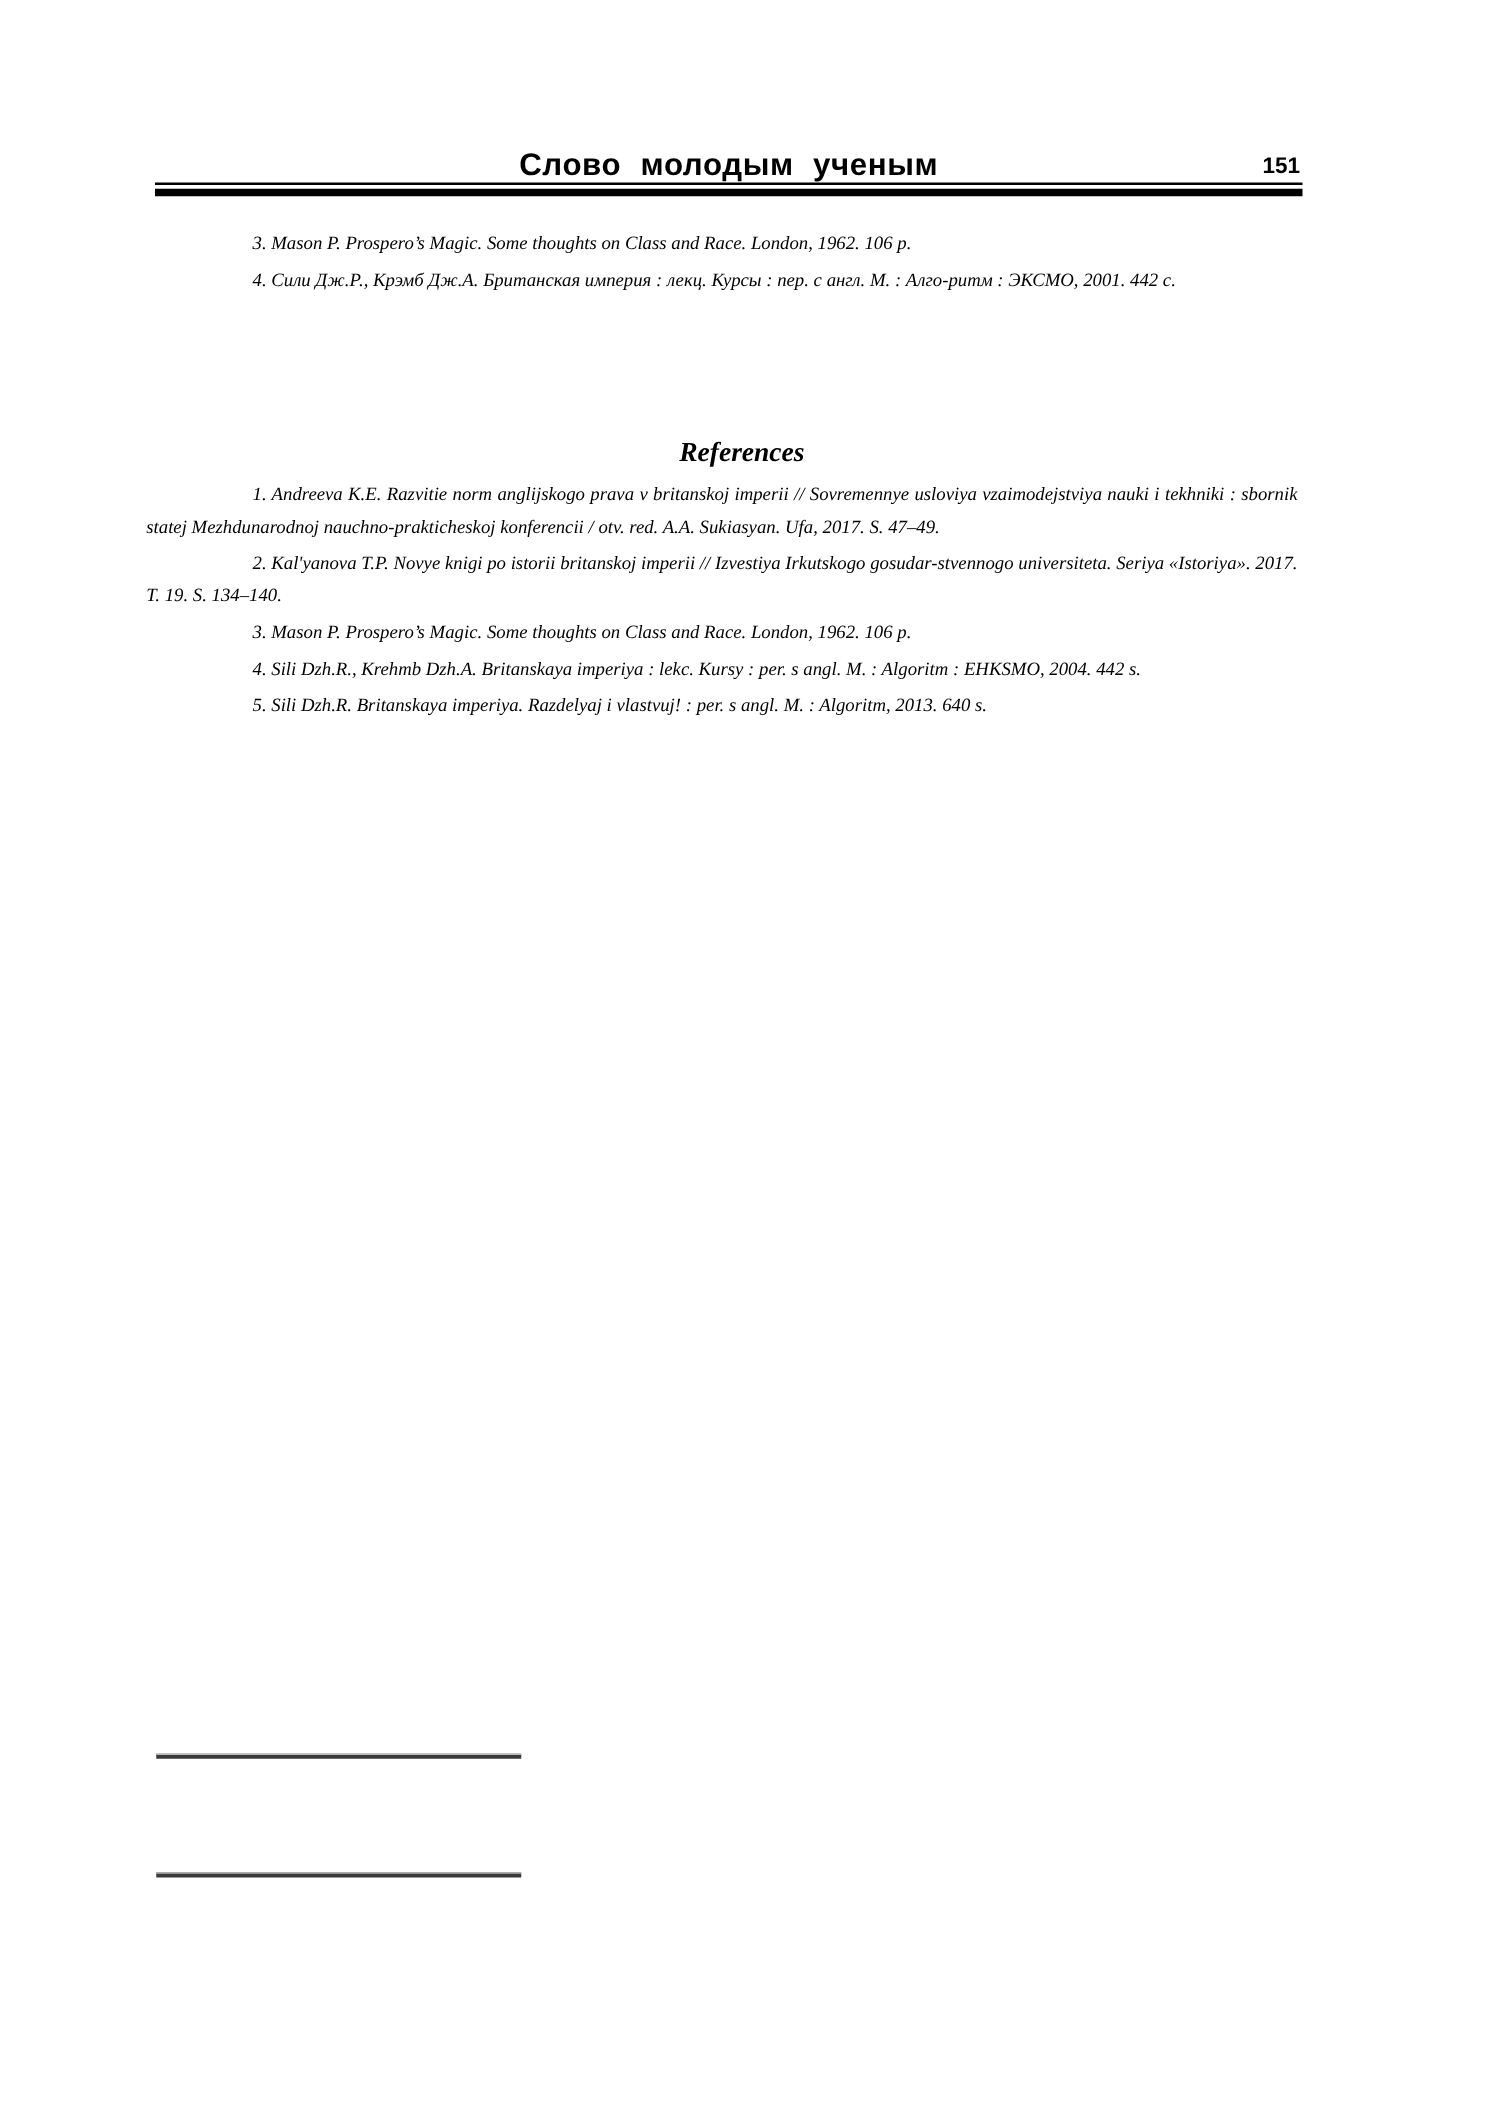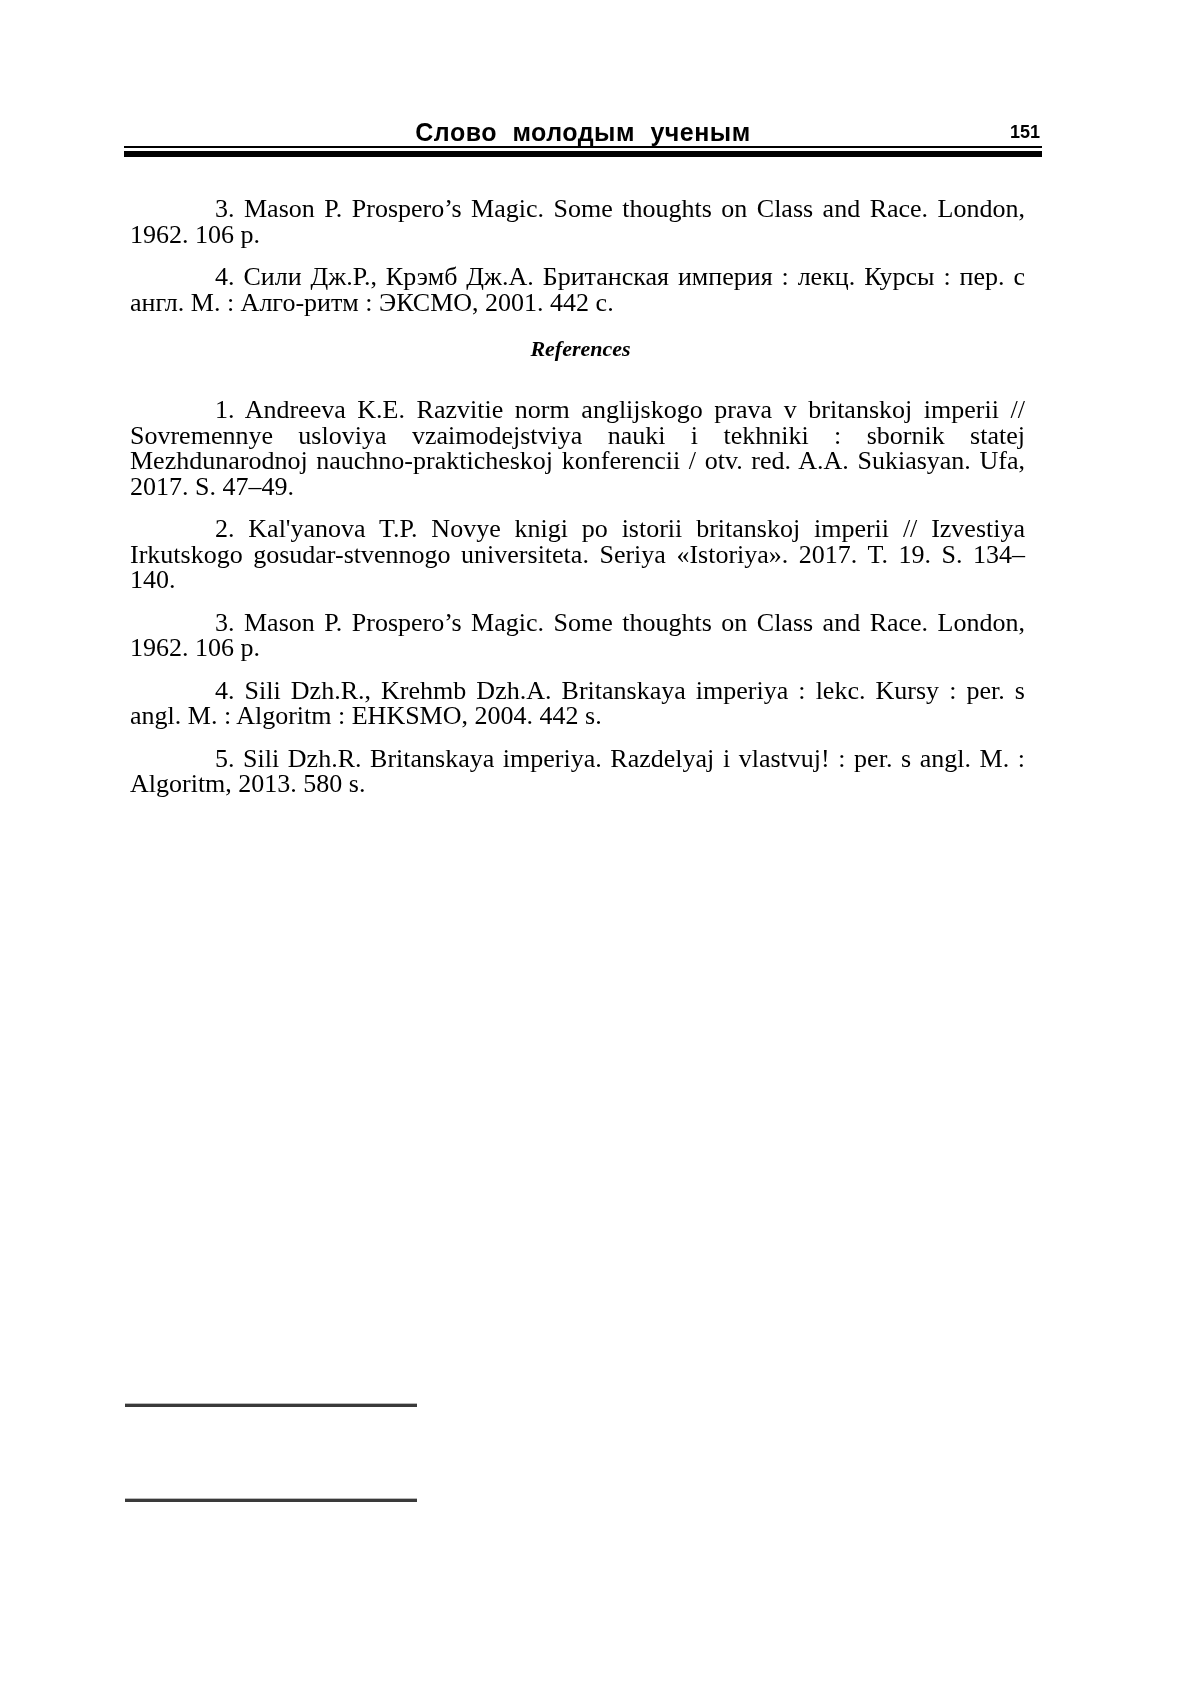--- a/index.html
+++ b/index.html
@@ -60,33 +60,34 @@
     height: 6px;
     background: #000000;
   }
   
   .textblock {
     position: absolute;
     left: 113px;
     width: 929px;
   }
   .para {
-    margin: 17px;
-    font-size: 26px;
+    margin: 4px;
+    font-size: 15px;
     line-height: 25.5px;
     text-align: justify;
     text-indent: 85px;
+    font-style: italic;
   }
   .refs-ru { top: 179px; }
   .references-heading {
     position: absolute;
     left: 113px;
     top: 333px;
     width: 929px;
-    margin: 3px;
+    margin: 16px;
     text-align: center;
     font-size: 22px;
     line-height: 25.5px;
     font-weight: bold;
     font-style: italic;
   }
   .refs-en { top: 380px; }
   
   .footnote-rule {
     position: absolute;
@@ -115,19 +116,19 @@
     <p class="para">4. Сили Дж.Р., Крэмб Дж.А. Британская империя : лекц. Курсы : пер. с англ. М. : Алго-ритм : ЭКСМО, 2001. 442 с.</p>
   </div>
 
   <p class="references-heading">References</p>
 
   <div class="textblock refs-en">
     <p class="para">1. Andreeva K.E. Razvitie norm anglijskogo prava v britanskoj imperii // Sovremennye usloviya vzaimodejstviya nauki i tekhniki : sbornik statej Mezhdunarodnoj nauchno-prakticheskoj konferencii / otv. red. A.A. Sukiasyan. Ufa, 2017. S. 47–49.</p>
     <p class="para">2. Kal'yanova T.P. Novye knigi po istorii britanskoj imperii // Izvestiya Irkutskogo gosudar-stvennogo universiteta. Seriya «Istoriya». 2017. T. 19. S. 134–140.</p>
     <p class="para">3. Mason P. Prospero’s Magic. Some thoughts on Class and Race. London, 1962. 106 p.</p>
     <p class="para">4. Sili Dzh.R., Krehmb Dzh.A. Britanskaya imperiya : lekc. Kursy : per. s angl. M. : Algoritm : EHKSMO, 2004. 442 s.</p>
-    <p class="para">5. Sili Dzh.R. Britanskaya imperiya. Razdelyaj i vlastvuj! : per. s angl. M. : Algoritm, 2013. 580 s.</p>
+    <p class="para">5. Sili Dzh.R. Britanskaya imperiya. Razdelyaj i vlastvuj! : per. s angl. M. : Algoritm, 2013. 640 s.</p>
   </div>
 
   <div class="footnote-rule footnote-rule-1"></div>
   <div class="footnote-rule footnote-rule-2"></div>
 
 </div>
 
 </body></html>

